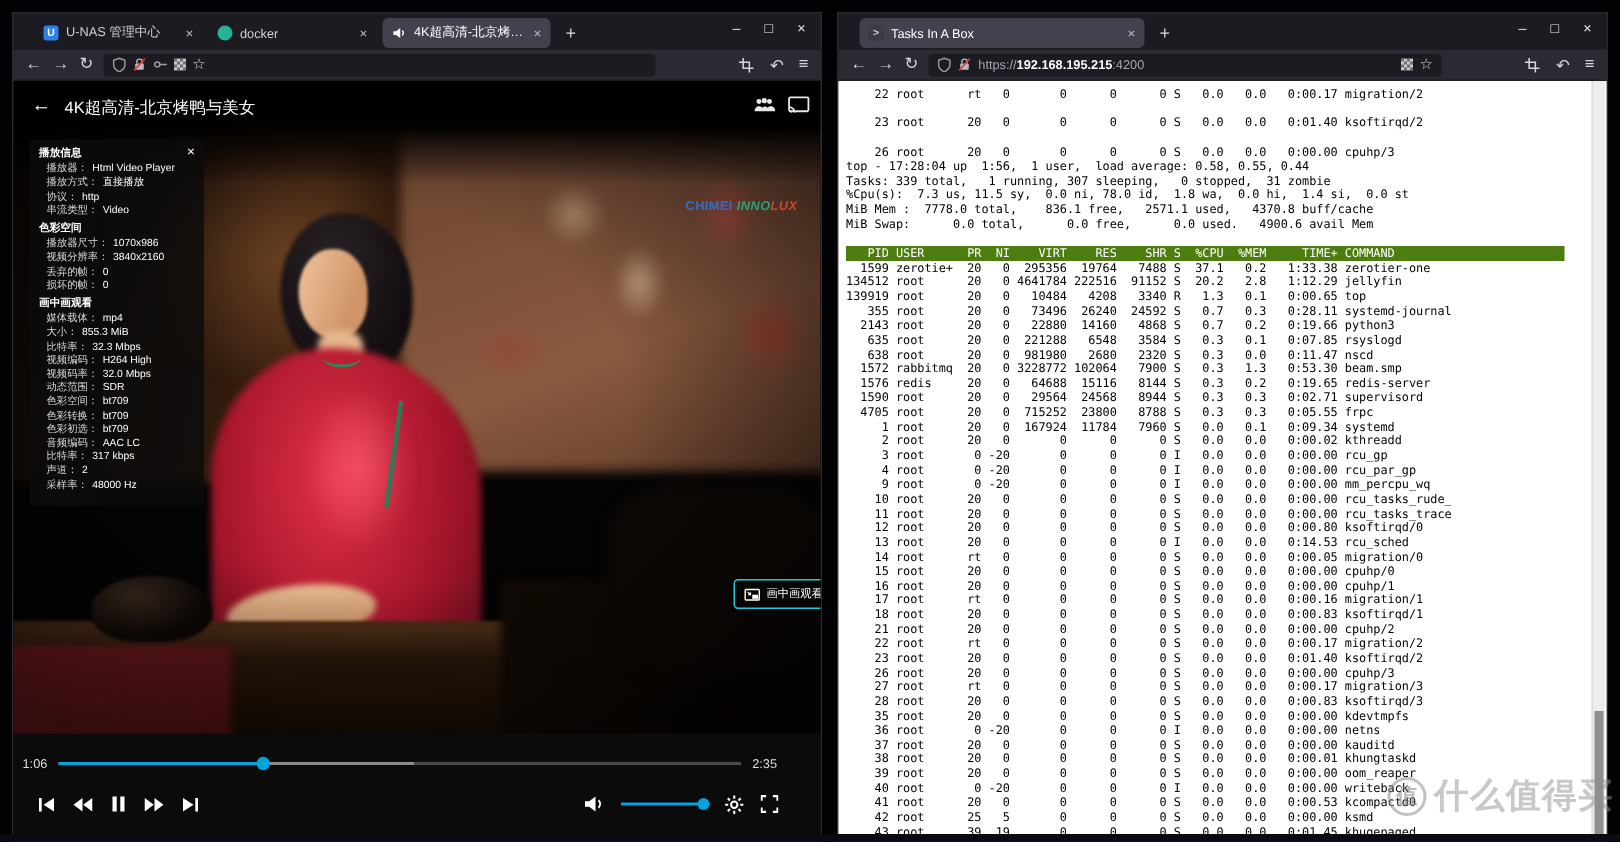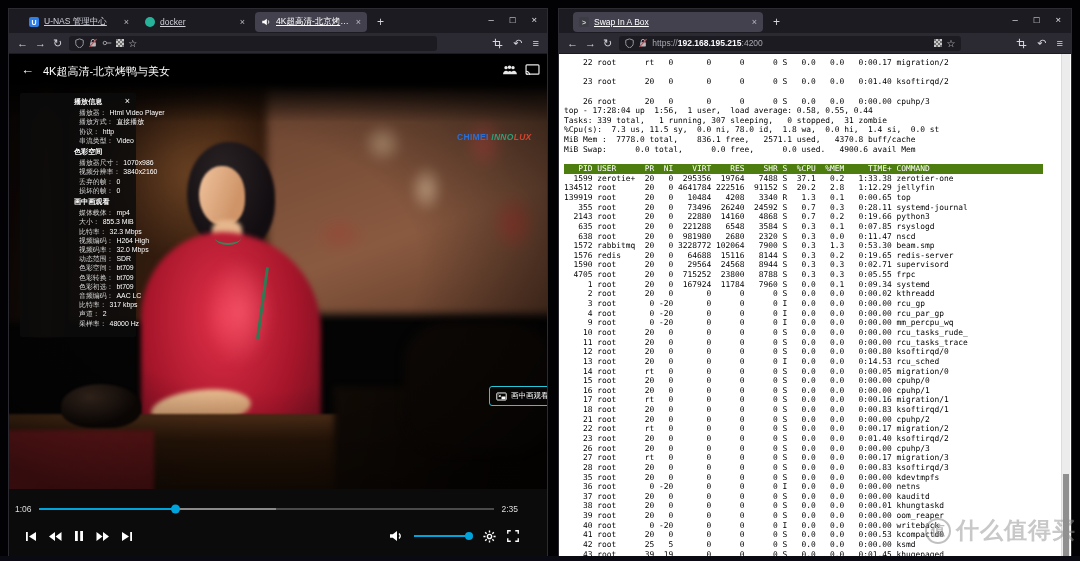--- a/index.html
+++ b/index.html
@@ -8,21 +8,21 @@
   .win { position:absolute; background:#1c1b22; border:1px solid rgba(255,255,255,.07); }
   #win-left  { left:8px;  top:8px; width:540px; height:553px; }
   #win-right { left:558px; top:8px; width:514px; height:553px; }
 
   
   .tabbar { height:24px; display:flex; align-items:center; gap:4px;
             padding:3px 8px 1px 14px; position:relative; background:#1c1b22; }
   .tab { height:20px; border-radius:4px; display:flex; align-items:center; gap:5px;
          padding:0 6px; font-size:8.5px; color:#cfcfd8; width:112px; overflow:hidden; white-space:nowrap; }
   .tab.active { background:#42414d; color:#fff; }
-  .tab .ttl { flex:1; overflow:hidden; text-overflow:ellipsis;text-decoration:underline; }
+  .tab .ttl { flex:1; overflow:hidden; text-overflow:ellipsis; }
   .tab .tclose { font-size:9px; color:#b9b9c2; padding-left:2px; }
   .favicon { width:10px; height:10px; border-radius:2px; flex:0 0 auto;
              display:flex; align-items:center; justify-content:center; }
   .fav-unas   { background:#2f7fe8; color:#fff; font-size:7px; font-weight:bold; }
   .fav-docker { background:#27b39a; border-radius:50%; }
   .fav-shell  { background:#3c3c44; color:#d8d8d8; font-size:7px; font-weight:bold; }
   .newtab { color:#d6d6dd; font-size:12px; padding:0 6px; }
   .winctl { position:absolute; right:10px; top:5px; display:flex; gap:16px;
             color:#e6e6ec; font-size:9.5px; }
   .winctl span { cursor:default; }
@@ -110,21 +110,21 @@
   .chimei { position:absolute; left:448px; top:78px; z-index:5; font-size:8.5px;
     font-weight:bold; letter-spacing:.3px; white-space:nowrap; }
   .chimei .c1 { color:#2b6fd4; }
   .chimei .c2 { color:#2aa17a; font-style:italic; }
   .chimei .c3 { color:#d24531; font-style:italic;margin-top:47px; }
 
   .infopanel { position:absolute; left:11px; top:39px; width:116px; z-index:8;
     background:rgba(12,12,12,.84); border-radius:2px; padding:5px 6px 6px 6px;
     color:#eee; font-size:6.9px; line-height:9.2px; }
   .ip-close { position:absolute; top:4px; right:6px; font-size:9px; color:#fff; }
-  .ipsec { margin-bottom:3px;margin-left:48px; }
+  .ipsec { margin-bottom:3px; }
   .iph { font-weight:bold; font-size:7.1px; color:#fff; margin-bottom:1px; }
   .iprow { display:flex; gap:3px; padding-left:5px; white-space:nowrap; }
   .iplab { color:#d7d7d7; }
   .ipval { color:#fff; }
 
   .pipbtn { position:absolute; left:480px; top:332px; z-index:7;
     display:flex; align-items:center; gap:4px; padding:4px 6px;
     border:1.2px solid #25c7da; border-radius:3px; background:rgba(8,8,8,.55);
     color:#fff; font-size:7.5px; white-space:nowrap; }
 
@@ -451,21 +451,21 @@
         </div>
       </div>
     </div>
   </div>
 </div>
 
 <div class="win" id="win-right">
   <div class="tabbar">
     <div class="tab active" style="width:190px">
       <span class="favicon fav-shell">&gt;</span>
-      <span class="ttl">Swap In A Box</span>
+      <span class="ttl">Tasks In A Box</span>
       <span class="tclose">×</span>
     </div>
     <span class="newtab">+</span>
     <div class="winctl">
       <span>–</span>
       <span>□</span>
       <span>×</span>
     </div>
   </div>
   <div class="toolbar">

